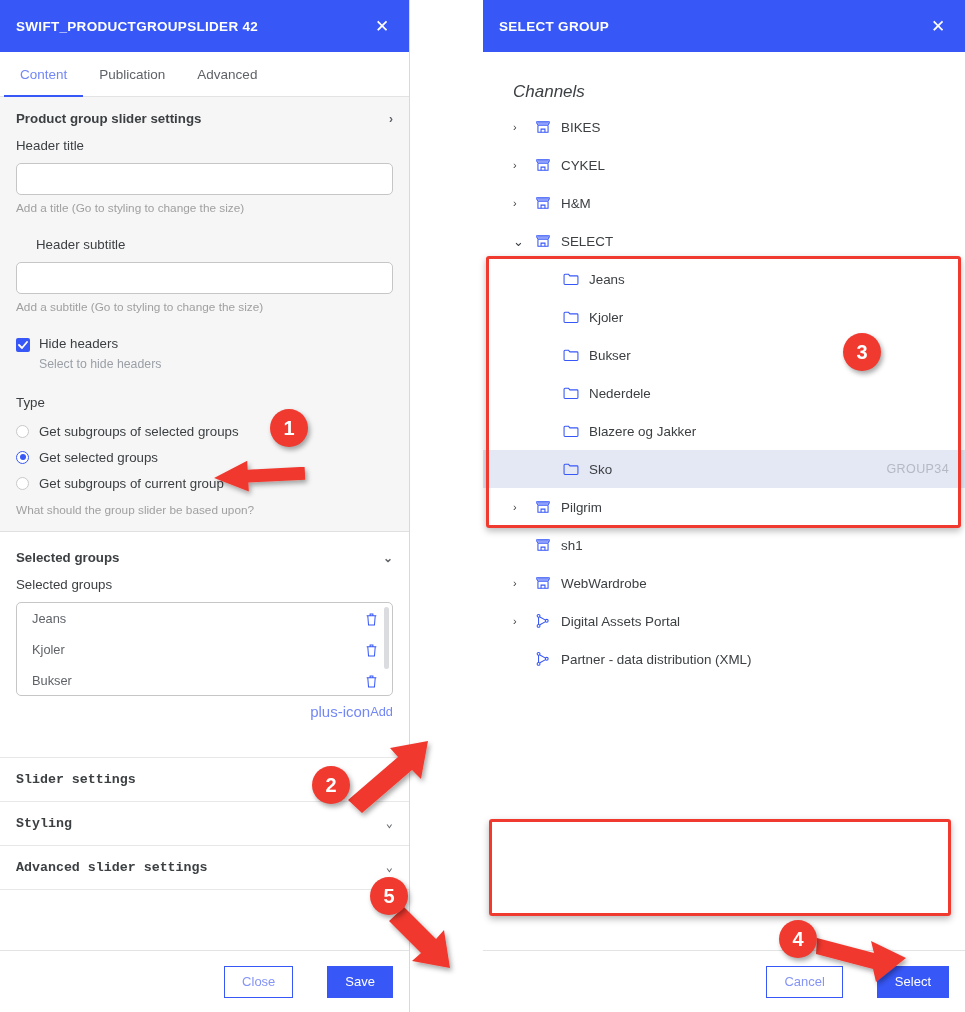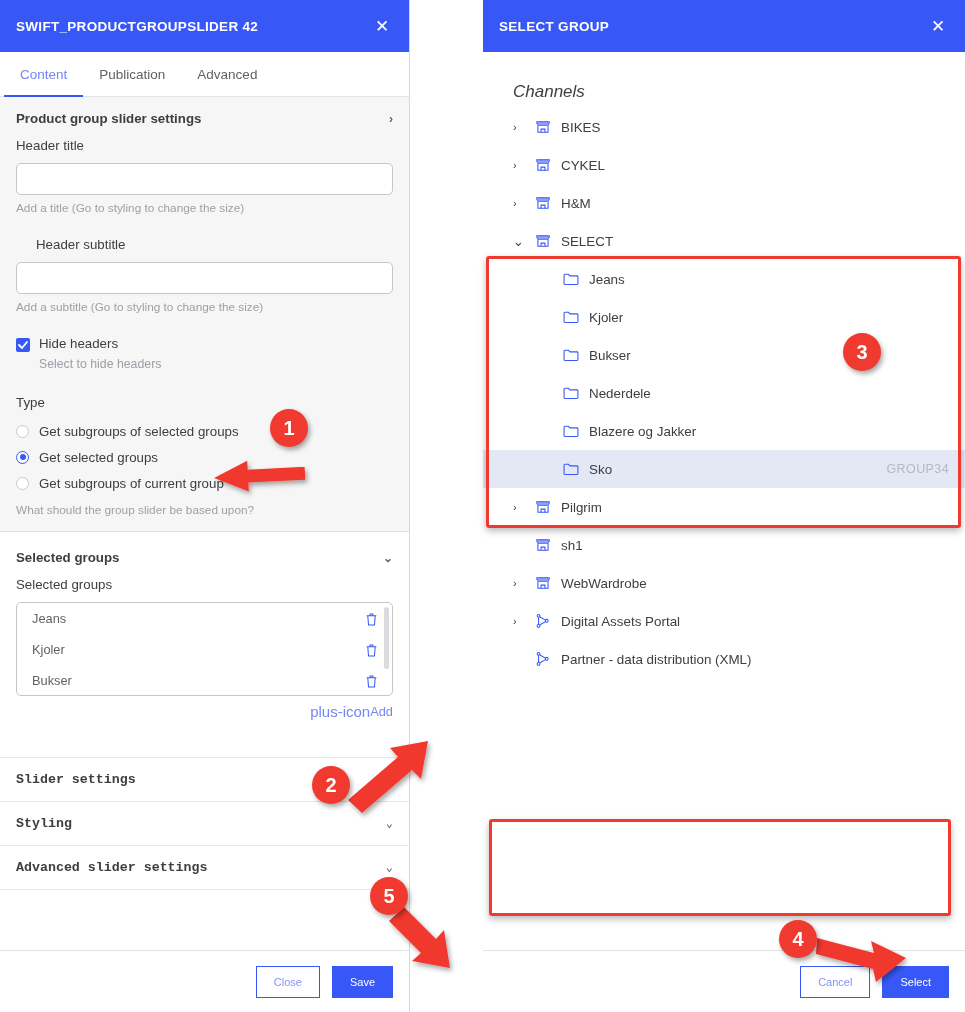--- a/index.html
+++ b/index.html
@@ -103,22 +103,22 @@
     border-top: 1px solid #e8e8e8; cursor: pointer;
   }
 
   
   .dlg-footer {
     position: absolute; left: 0; right: 0; bottom: 0; height: 62px;
     border-top: 1px solid #e3e3e3; display: flex; align-items: center; justify-content: flex-end;
     gap: 12px; padding: 0 16px;
   }
   .btn {
-    height: 32px; min-width: 60px; border-radius: 0; font-size: 11px;
-    display: flex; align-items: center; justify-content: center; padding: 0 17px; cursor: pointer;
+    height: 32px; min-width: 60px; border-radius: 0; font-size: 13px;
+    display: flex; align-items: center; justify-content: center; padding: 0 17px; cursor: pointer; margin-left: 22px;
   }
   .btn-ghost { border: 1px solid #3757F7; color: #8494f7; background: #fff; }
   .btn-primary { background: #3757F7; color: #fff; border: 1px solid #3757F7; }
 
   
   .tree-wrap { position: absolute; top: 52px; left: 0; right: 0; bottom: 62px; }
   .tree-root-label { font-size: 17px; color: #3c4043; padding: 30px 14px 6px 30px; font-style: italic; }
   .tree-row { display: flex; align-items: center; height: 38px; padding-left: 30px; cursor: pointer; }
   .tree-row.child { padding-left: 58px; }
   .tree-row.sel { background: #e4e7f4; }

